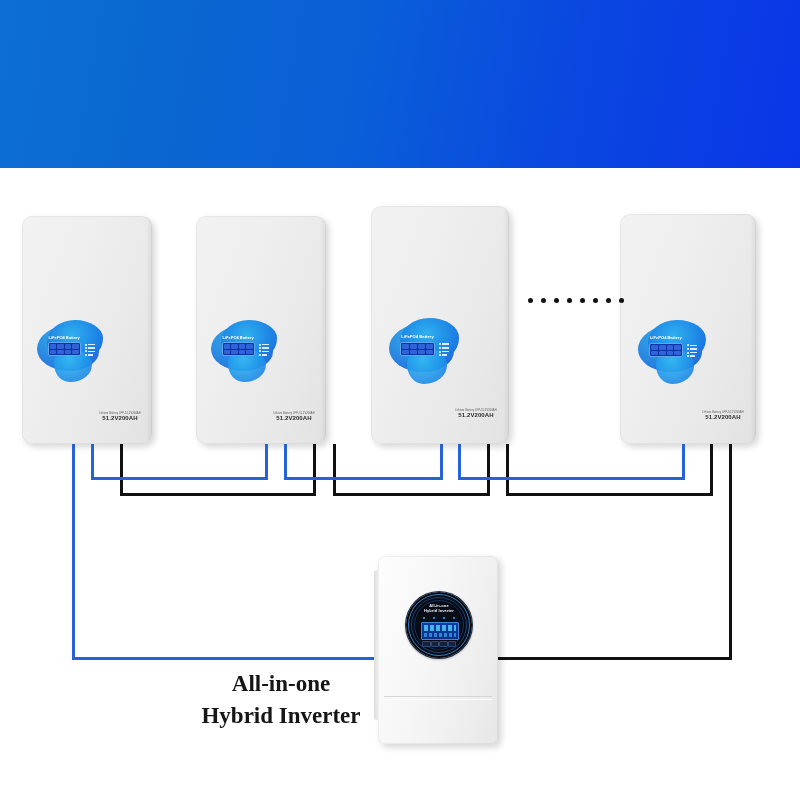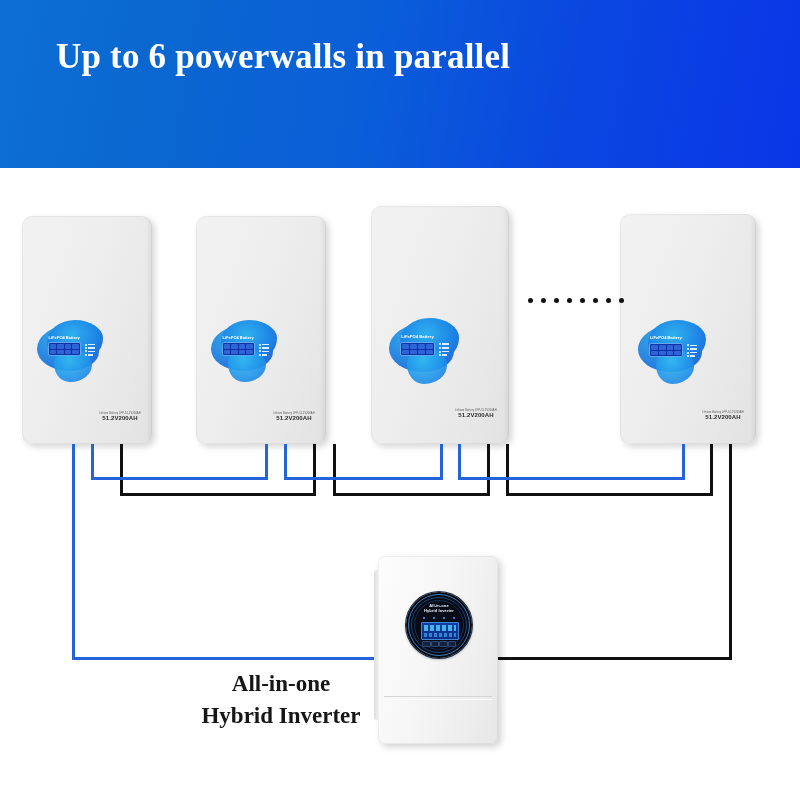--- a/index.html
+++ b/index.html
@@ -148,21 +148,20 @@
   }
   .caption span{display:block;white-space:nowrap;}
 </style>
 </head>
 <body>
 
 <div id="page">
 
   <div class="header">
     <div class="header-text">
-      <span class="header-line l2">Up to 6 powerwalls in parallel</span>
     </div>
   </div>
 
   <div class="battery" style="left:22px;top:216px;width:130px;height:228px;">
     <div class="blob-wrap" style="left:15px;top:104px;width:72px;height:62px;">
       <div class="blob-a"></div>
       <div class="blob-b"></div>
       <div class="blob-c"></div>
       <div class="blob-title" style="font-size:4px;">LiFePO4 Battery</div>
       <div class="lcd" style="left:15%;top:36%;width:46%;height:22%;">

